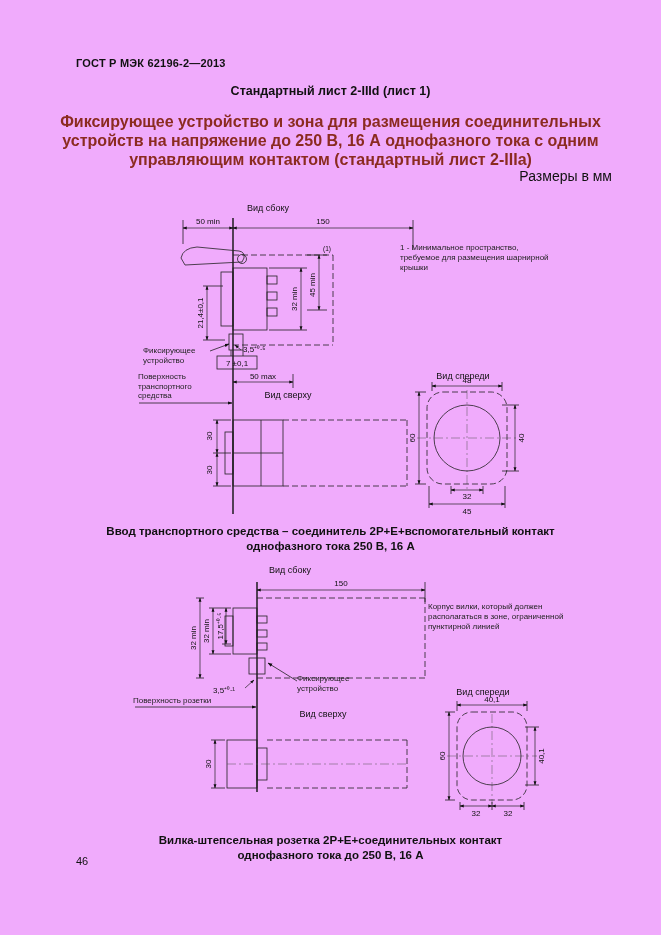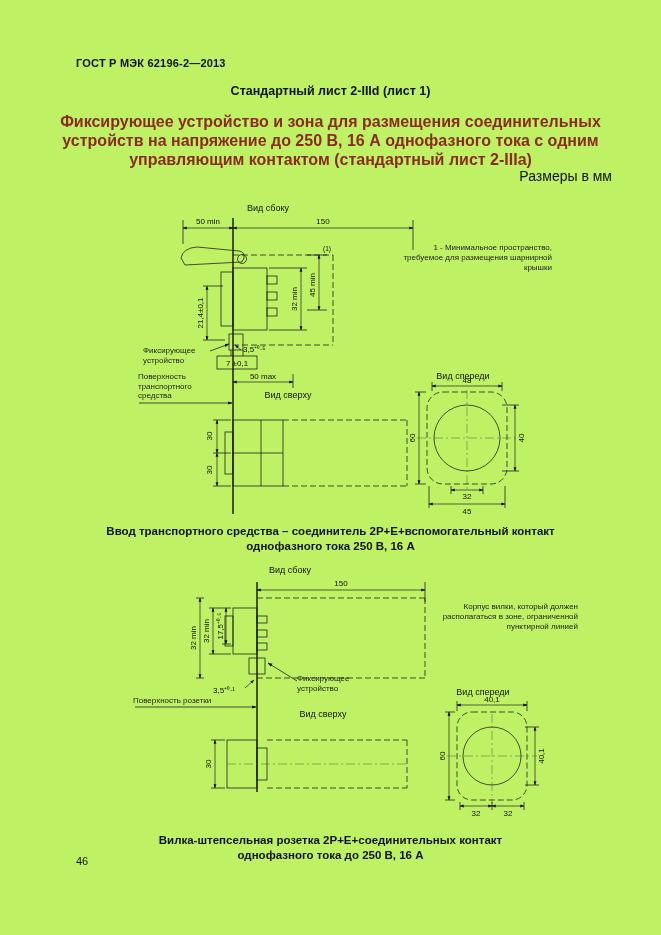--- a/index.html
+++ b/index.html
@@ -1,29 +1,29 @@
 <!DOCTYPE html>
 <html><head>
 <meta charset="utf-8">
 <style>
   * { margin:0; padding:0; box-sizing:border-box; }
   html,body { background:#9a9a9a; }
   body { font-family:"Liberation Sans", sans-serif; }
-  .sheet { position:relative; width:661px; height:935px; background:#bef264; color:#111; overflow:hidden; margin:0 auto; }
+  .sheet { position:relative; width:661px; height:935px; background:#f0abfc; color:#111; overflow:hidden; margin:0 auto; }
 
   .doc-number { position:absolute; left:76px; top:57px; font-size:11px; font-weight:bold; letter-spacing:.2px; }
   .sheet-title { position:absolute; left:0; right:0; top:84px; text-align:center; font-size:12.5px; font-weight:bold; }
   .subtitle { position:absolute; left:58px; width:545px; top:112px; text-align:center; font-size:16px; font-weight:bold; line-height:19px; color:#8b2b20; }
   .units { position:absolute; right:49px; top:168px; font-size:14px; }
 
   svg.fig { position:absolute; left:55px; }
   #fig1svg { top:198px; }
   #fig2svg { top:560px; }
 
-  .note { position:absolute; font-size:8px; line-height:10px; color:#222;text-align:right; }
+  .note { position:absolute; font-size:8px; line-height:10px; color:#222; }
   #note1 { left:400px; top:243px; width:152px; }
   #note2 { left:400px; top:289px; width:142px; }
   #note3 { left:428px; top:602px; width:150px; }
 
   .small-label { position:absolute; font-size:8px; line-height:9.5px; color:#222; }
   #label-fixing1 { left:143px; top:346px; width:72px; }
   #label-surface1 { left:138px; top:372px; width:82px; }
   #label-fixing2 { left:297px; top:674px; width:72px; }
   #label-socket2 { left:133px; top:696px; width:120px; }
 

